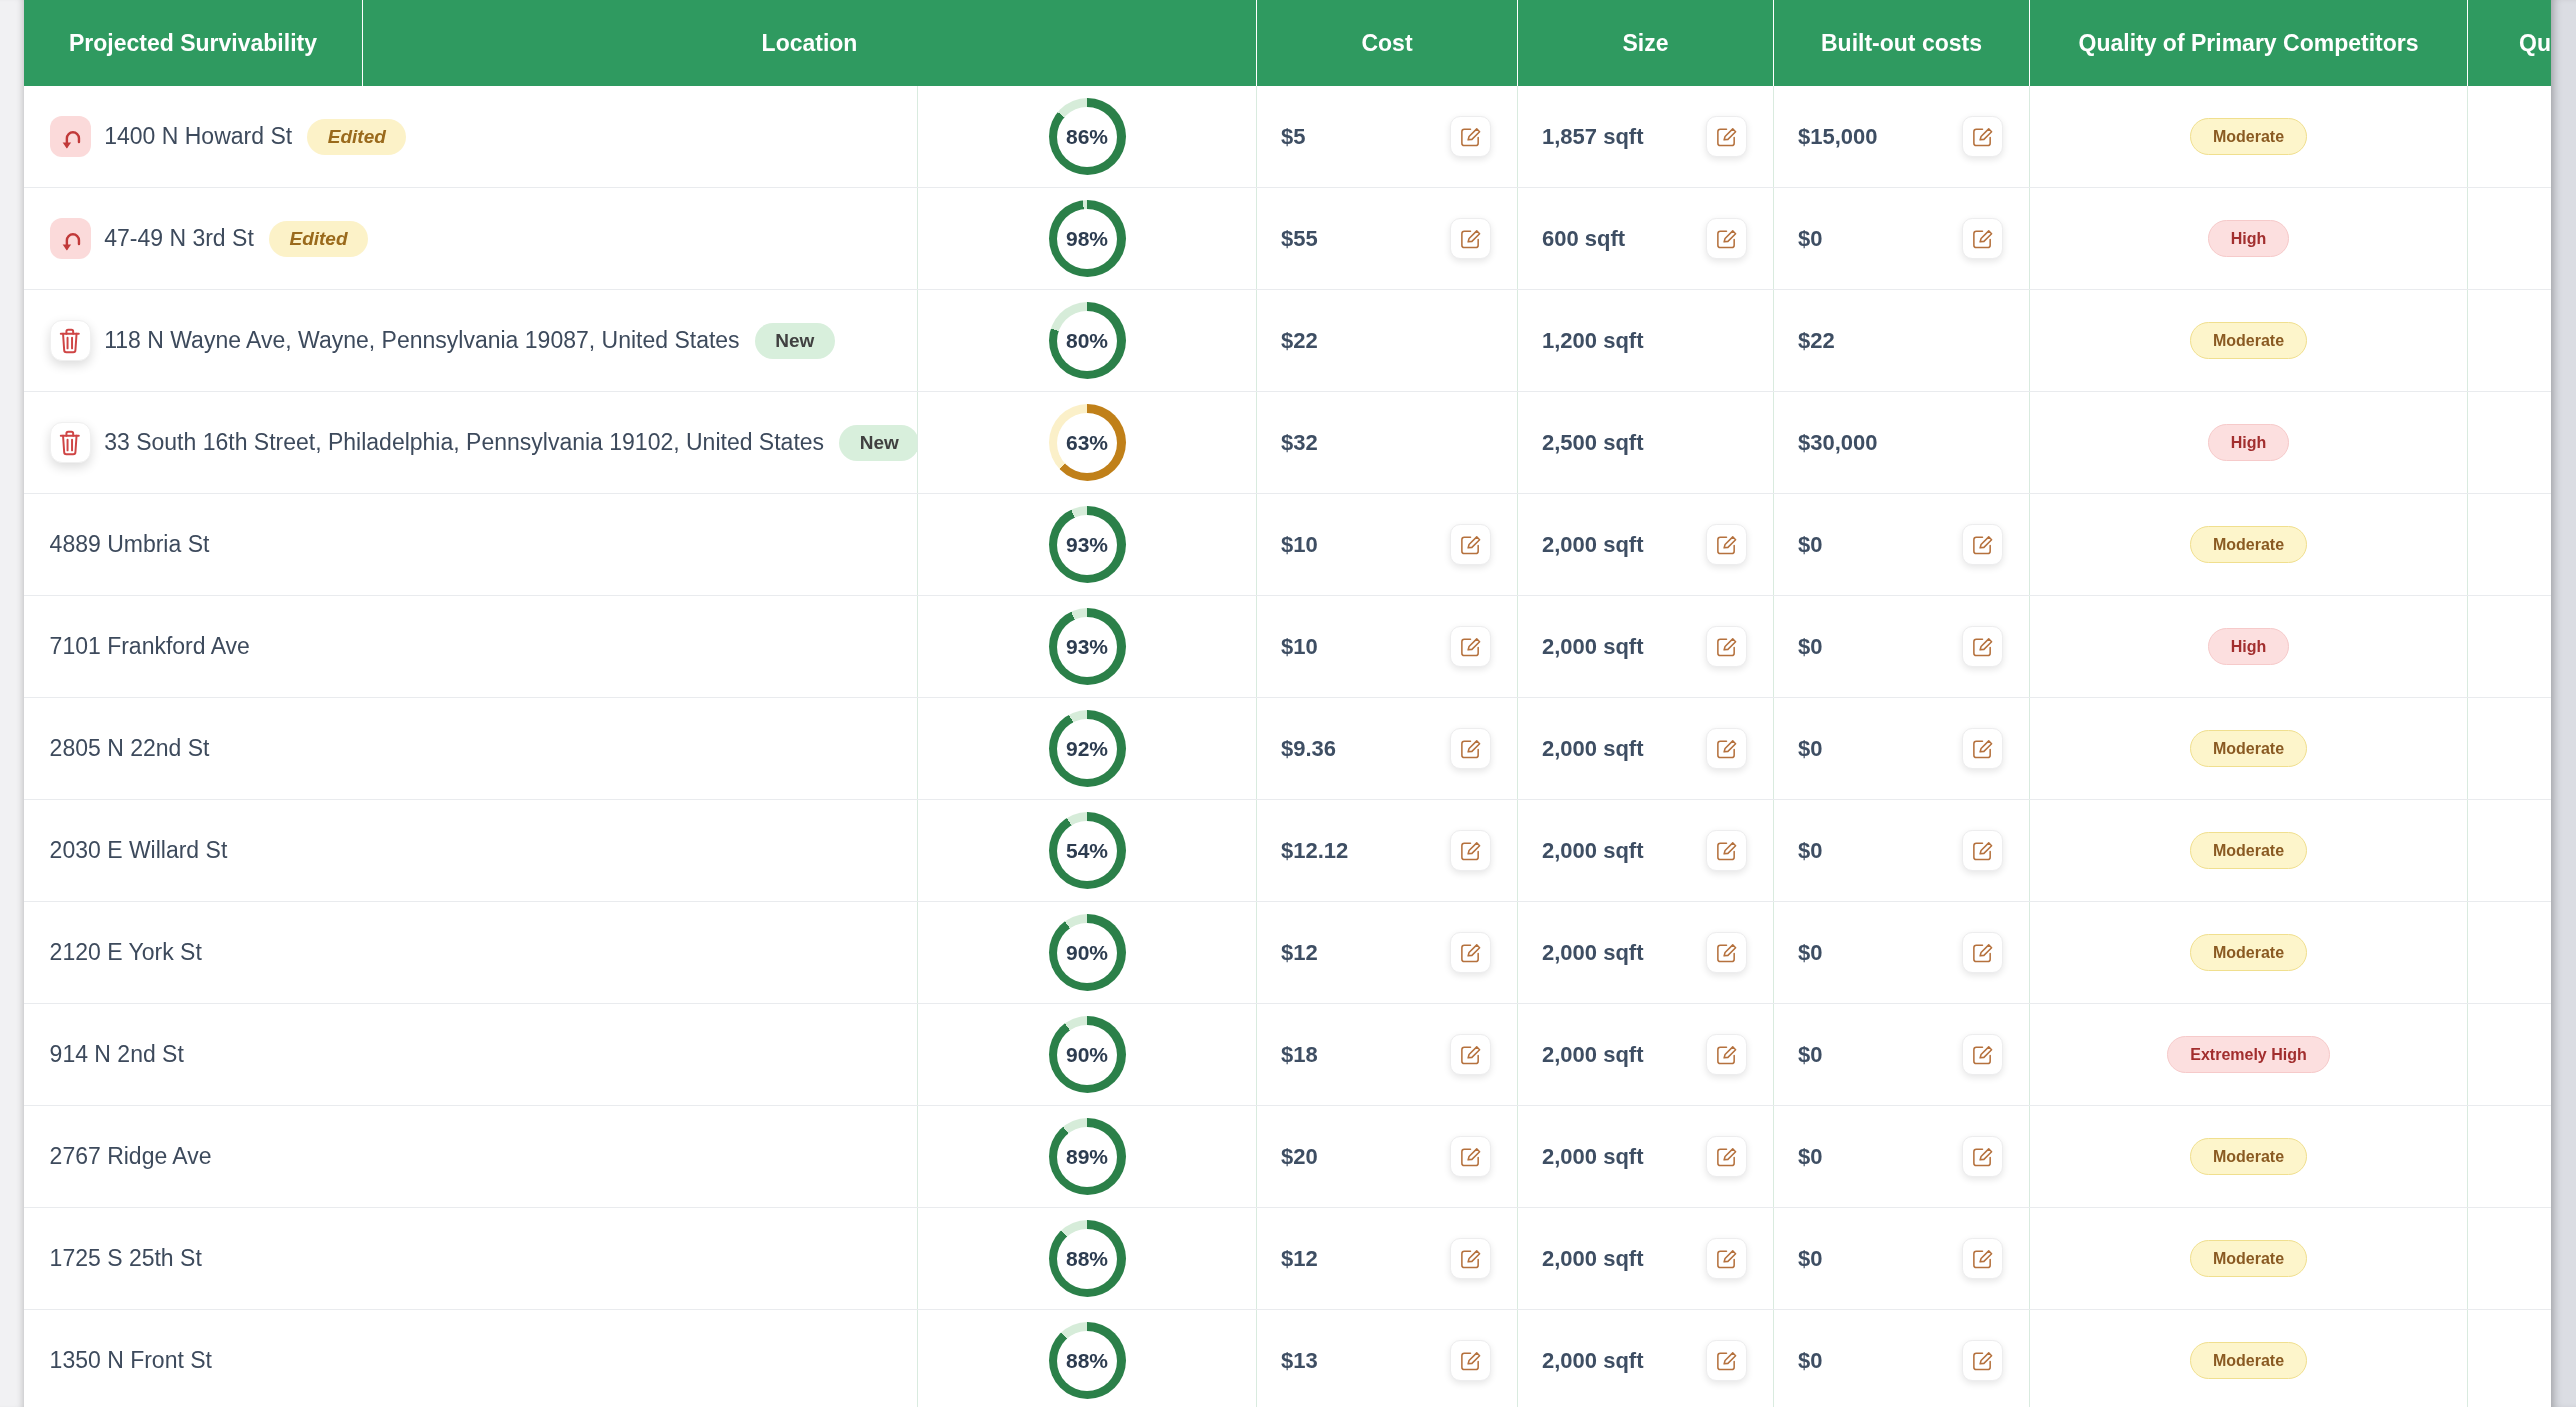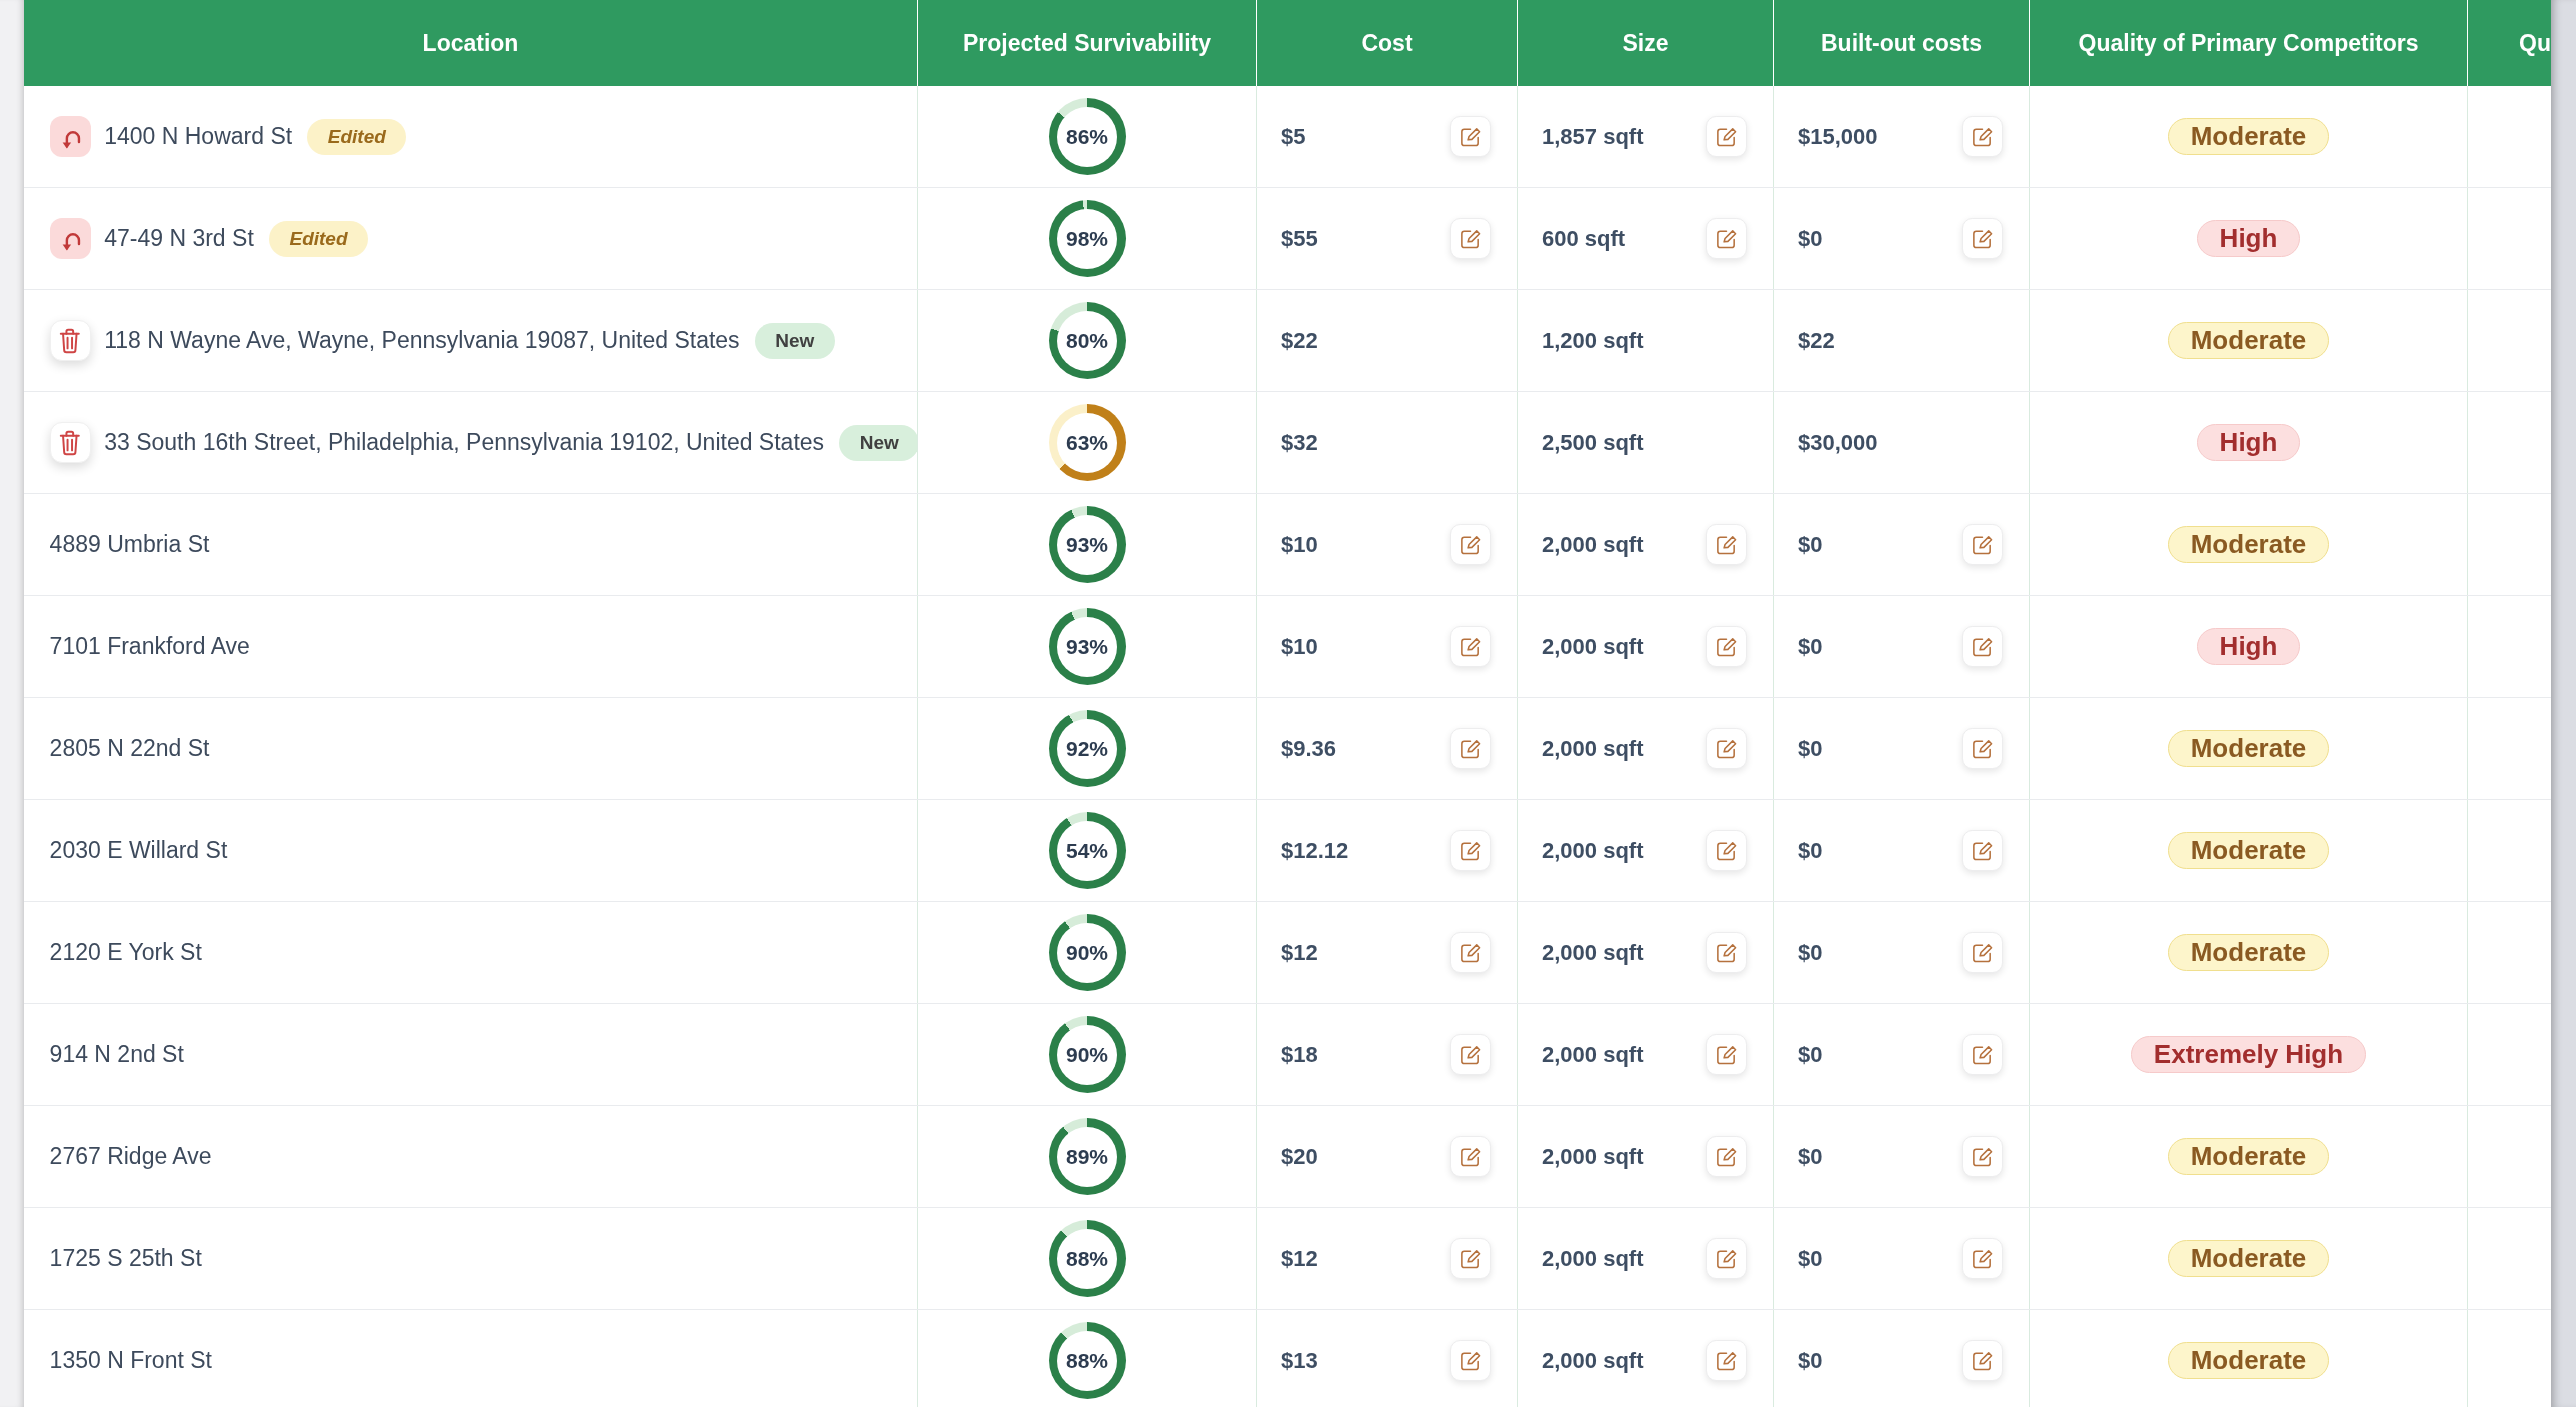--- a/index.html
+++ b/index.html
@@ -48,21 +48,21 @@
   .row-action.trash{background:#ffffff;border:0.9px solid #f0f0f0;box-shadow:0 4.3px 10.2px rgba(0,0,0,.14);}
 
   
   .tag{margin-left:15.3px;height:36px;display:inline-flex;align-items:center;padding:0 20.4px;
     border-radius:18px;font-size:19px;font-weight:600;white-space:nowrap;}
   .tag-edited{background:#fcf2c8;color:#9a6a1c;font-style:italic;}
   .tag-new{background:#d8efdc;color:#404040;}
 
   
   .badge{height:37px;display:inline-flex;align-items:center;padding:10px 22px;border-radius:19px;
-    font-size:26px;font-weight:700;border:1.7px solid transparent;white-space:nowrap;}
+    font-size:16px;font-weight:700;border:1.7px solid transparent;white-space:nowrap;}
   .badge-moderate{background:#fdf5cb;border-color:#f0df8e;color:#8a5a22;}
   .badge-high{background:#fcdfdf;border-color:#f6caca;color:#a22e2e;}
 
   
   .donut{width:77px;height:77px;border-radius:50%;display:flex;align-items:center;justify-content:center;}
   .donut-hole{width:60px;height:60px;border-radius:50%;background:#ffffff;display:flex;
     align-items:center;justify-content:center;}
   .donut-hole span{font-size:21px;font-weight:700;color:#2d3c50;}
 
   
@@ -70,25 +70,25 @@
     box-shadow:0 2.6px 7.7px rgba(0,0,0,.10);display:flex;align-items:center;justify-content:center;
     cursor:pointer;flex:0 0 41px;padding:0;}
 </style>
 </head>
 <body>
 
 <div id="page">
   <div class="left-gutter"></div>
   <div class="table">
     <div class="thead" id="thead">
+        <div class="th col-survivability">
+          <span>Projected Survivability</span>
+        </div>
         <div class="th col-location">
           <span>Location</span>
-        </div>
-        <div class="th col-survivability">
-          <span>Projected Survivability</span>
         </div>
         <div class="th col-cost">
           <span>Cost</span>
         </div>
         <div class="th col-size">
           <span>Size</span>
         </div>
         <div class="th col-built_out">
           <span>Built-out costs</span>
         </div>

